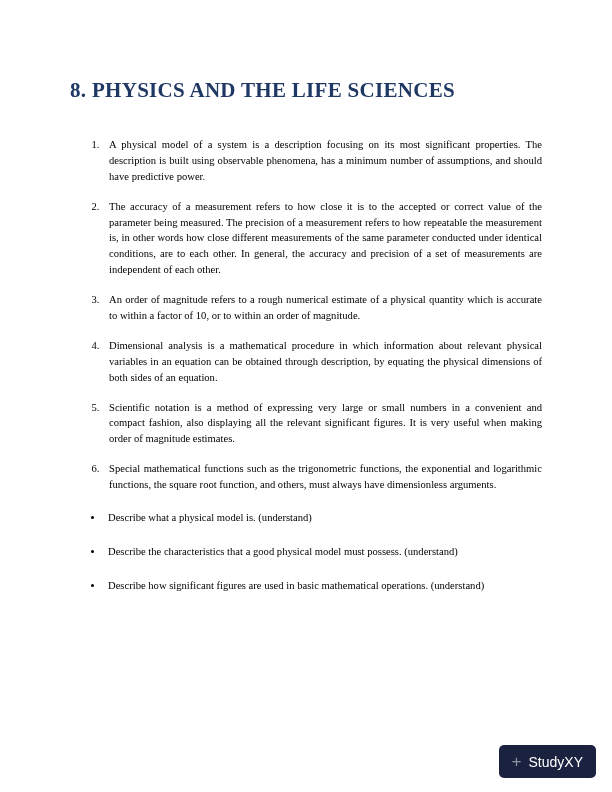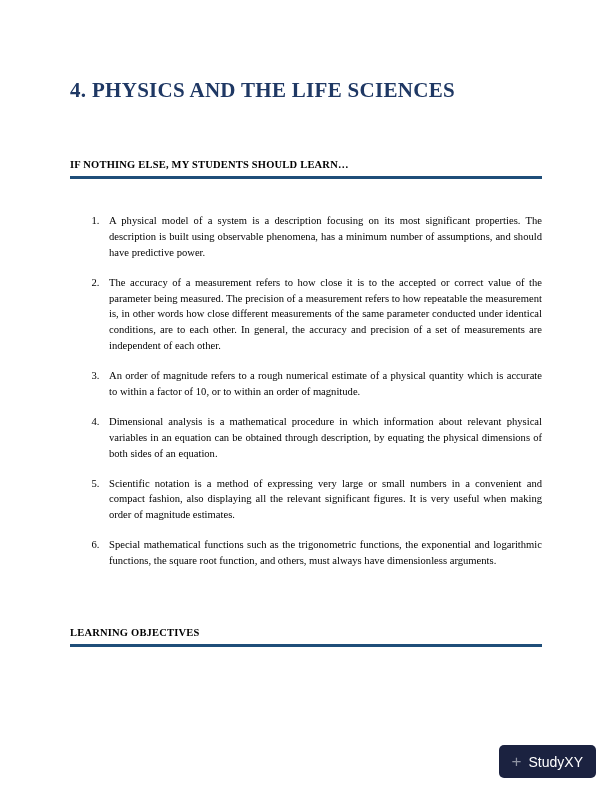--- a/index.html
+++ b/index.html
@@ -93,36 +93,39 @@
     color: #ffffff;
     line-height: 1;
   }
 </style>
 </head>
 <body>
 
 <div class="page">
   <div class="content">
 
-    <h1 class="doc-title">4. PHYSICS AND THE LIFE SCIENCES</h1>
+    <h1 class="doc-title">8. PHYSICS AND THE LIFE SCIENCES</h1>
 
-    <div class="section-heading">IF NOTHING ELSE, MY STUDENTS SHOULD LEARN…</div>
 
     <ol class="learn-list">
       <li>A physical model of a system is a description focusing on its most significant properties. The description is built using observable phenomena, has a minimum number of assumptions, and should have predictive power.</li>
       <li>The accuracy of a measurement refers to how close it is to the accepted or correct value of the parameter being measured. The precision of a measurement refers to how repeatable the measurement is, in other words how close different measurements of the same parameter conducted under identical conditions, are to each other. In general, the accuracy and precision of a set of measurements are independent of each other.</li>
       <li>An order of magnitude refers to a rough numerical estimate of a physical quantity which is accurate to within a factor of 10, or to within an order of magnitude.</li>
       <li>Dimensional analysis is a mathematical procedure in which information about relevant physical variables in an equation can be obtained through description, by equating the physical dimensions of both sides of an equation.</li>
       <li>Scientific notation is a method of expressing very large or small numbers in a convenient and compact fashion, also displaying all the relevant significant figures. It is very useful when making order of magnitude estimates.</li>
       <li>Special mathematical functions such as the trigonometric functions, the exponential and logarithmic functions, the square root function, and others, must always have dimensionless arguments.</li>
     </ol>
 
-    <div class="section-heading second">LEARNING OBJECTIVES</div>
 
 
+    <ul class="objectives-list">
+      <li>Describe what a physical model is. (understand)</li>
+      <li>Describe the characteristics that a good physical model must possess. (understand)</li>
+      <li>Describe how significant figures are used in basic mathematical operations. (understand)</li>
+    </ul>
 
   </div>
 
   <div class="logo-badge">
     <span class="logo-plus">+</span>
     <span class="logo-text">StudyXY</span>
   </div>
 </div>
 
 </body></html>

